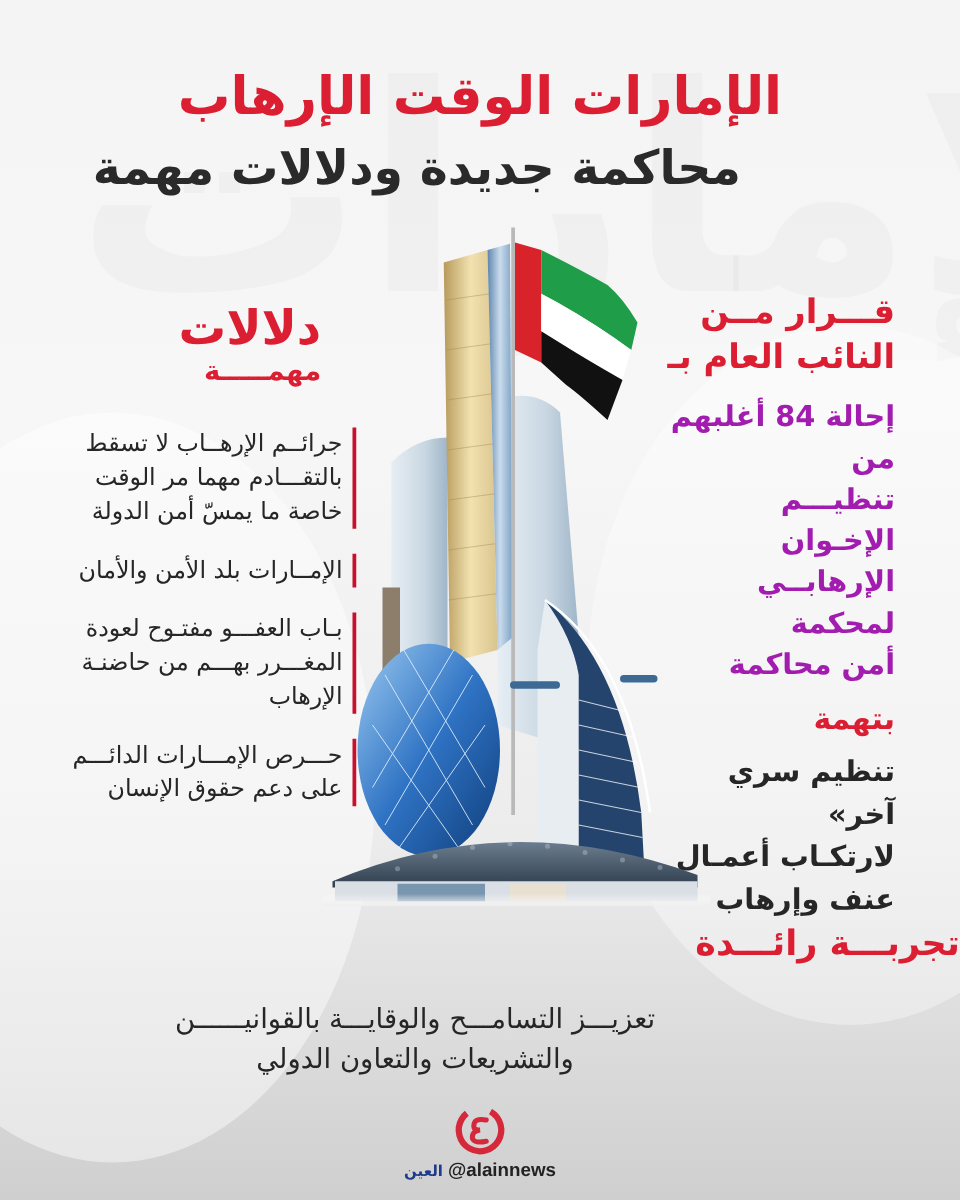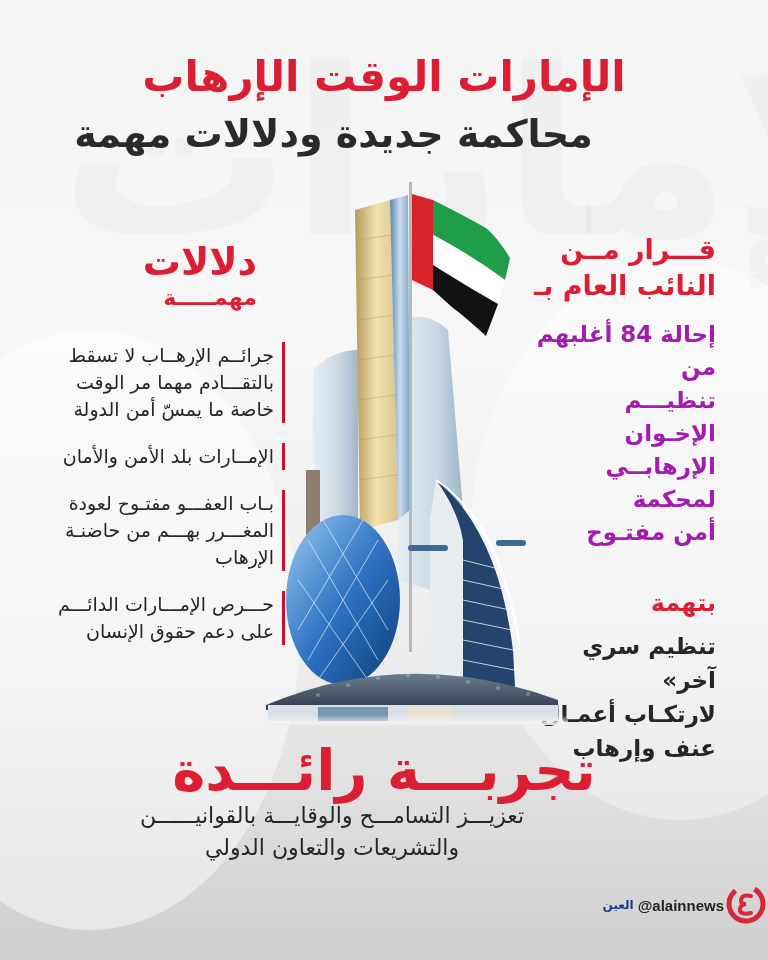--- a/index.html
+++ b/index.html
@@ -26,48 +26,48 @@
   }
   .title-sub {
     position: absolute; top: 112px; left: 0; width: 667px; text-align: center;
     font-size: 38px; font-weight: bold; color: #2a2a2a;
   }
 
   
   .right-col { position: absolute; right: 52px; top: 232px; width: 190px; text-align: right; }
   .r-head { font-size: 27px; font-weight: bold; color: #dc1e32; line-height: 36px; }
   .r-body { margin-top: 14px; font-size: 23px; font-weight: bold; color: #a21caf; line-height: 33px; }
-  .r-head2 { margin-top: 36px; font-size: 24px; font-weight: bold; color: #dc1e32; line-height: 36px; }
+  .r-head2 { margin-top: 8px; font-size: 24px; font-weight: bold; color: #dc1e32; line-height: 36px; }
   .r-body2 { margin-top: 8px; font-size: 23px; font-weight: bold; color: #262626; line-height: 34px; }
 
   
   .left-col { position: absolute; left: 40px; top: 240px; width: 245px; text-align: right; }
   .l-head { font-size: 38px; font-weight: bold; color: #dc1e32; line-height: 44px; padding-right: 28px; }
   .l-sub { font-size: 22px; font-weight: bold; color: #dc1e32; line-height: 28px; padding-right: 28px; }
   .l-item {
     border-right: 3px solid #c8102e;
     padding-right: 8px; margin-right: 0;
     font-size: 19px; color: #262626; line-height: 27px;
   }
   .l-item + .l-item { margin-top: 20px; }
   .l-items { margin-top: 30px; }
 
   
   .skyline { position: absolute; left: 258px; top: 180px; width: 310px; height: 545px; }
   .bottom-title {
-    position: absolute; top: 738px; left: 0; width: 768px; text-align: center;
-    font-size: 56px; font-weight: bold; color: #dc1e32;
+    position: absolute; top: 738px; left: 0; width: 768px; text-align: right;
+    font-size: 28px; font-weight: bold; color: #dc1e32;
   }
   .bottom-text {
     position: absolute; top: 800px; left: 0; width: 664px; text-align: center;
     font-size: 22px; color: #262626; line-height: 32px;
   }
   .footer {
     position: absolute; top: 882px; left: 0; width: 768px;
-    display: flex; flex-direction: row; align-items: center;
+    display: flex; flex-direction: column; align-items: center;
   }
   .logo-mark { width: 44px; height: 44px; }
   .footer-row { display: flex; direction: ltr; align-items: center; gap: 4px; margin-top: 2px; }
   .brand-ar { font-size: 12px; font-weight: bold; color: #1d3b8c; direction: rtl; }
   .handle { font-size: 15px; font-weight: bold; color: #222; font-family: "Liberation Sans", sans-serif; }
 </style>
 </head>
 <body>
 
 <div class="watermark">الإمارات</div>
@@ -79,21 +79,21 @@
 
 <section class="right-col">
   <div class="r-head">
     <div>قـــرار مــن</div>
     <div>النائب العام بـ</div>
   </div>
   <div class="r-body">
     <div>إحالة 84 أغلبهم من</div>
     <div>تنظيـــم الإخـوان</div>
     <div>الإرهابــي لمحكمة</div>
-    <div>أمن مفتـوح</div>
+    <div>أمن محاكمة</div>
   </div>
   <div class="r-head2">بتهمة</div>
   <div class="r-body2">
     <div>تنظيم سري آخر»</div>
     <div>لارتكـاب أعمـال</div>
     <div>عنف وإرهاب</div>
   </div>
 </section>
 
 <section class="left-col">

